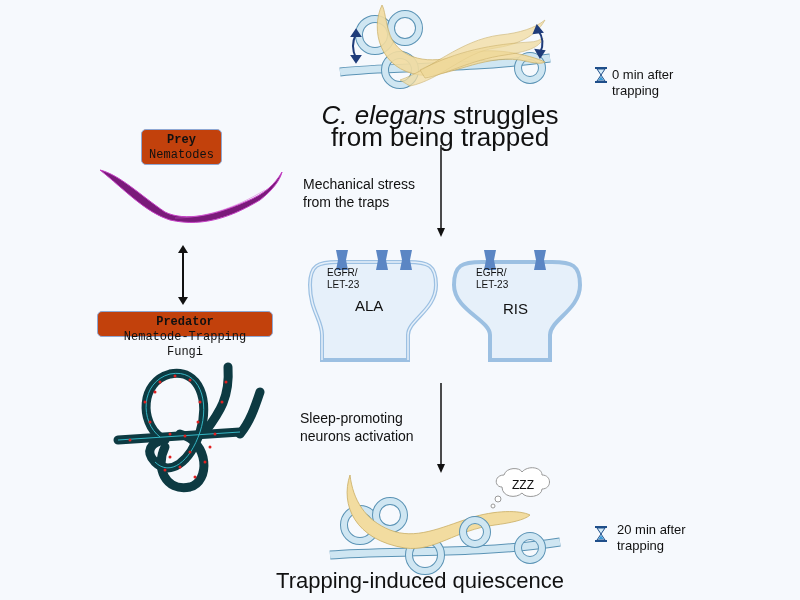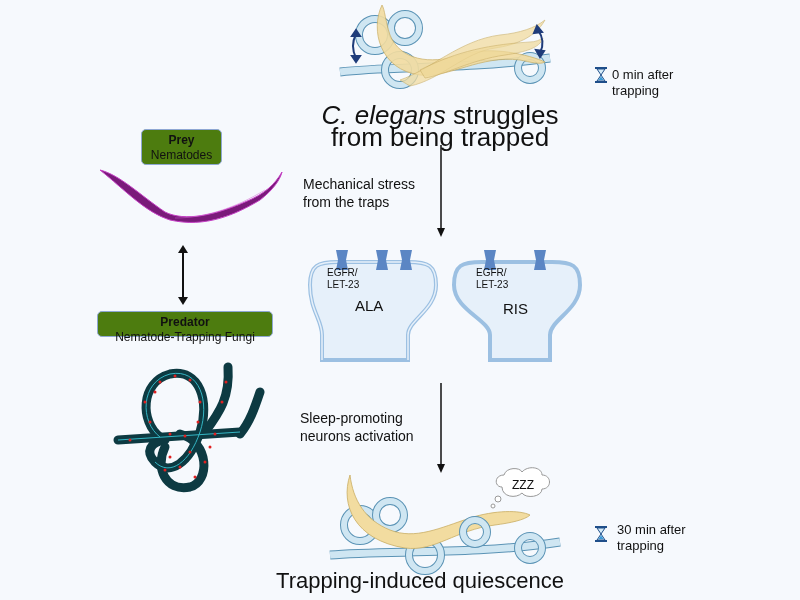--- a/index.html
+++ b/index.html
@@ -1,17 +1,17 @@
 <!DOCTYPE html>
 <html><head>
 <meta charset="utf-8">
 <style>
   html,body{margin:0;padding:0;}
   body{width:800px;height:600px;background:#f6f9fd;position:relative;overflow:hidden;font-family:"Liberation Sans",sans-serif;color:#111;}
-  .label-box{position:absolute;background:#4d7c0f;border:1.5px solid #8ea7d3;border-radius:5px;text-align:center;font-size:12px;line-height:15px;padding:3px 6px;box-sizing:border-box;}
+  .label-box{position:absolute;background:#c2410c;border:1.5px solid #8ea7d3;border-radius:5px;text-align:center;font-size:12px;line-height:15px;padding:3px 6px;box-sizing:border-box;font-family:Liberation Mono, monospace;}
   .label-box b{display:block;font-weight:bold;}
   .caption{position:absolute;text-align:center;font-size:26px;line-height:22px;color:#111;}
   .side-text{position:absolute;font-size:14px;line-height:18px;color:#111;}
   .time{position:absolute;font-size:13px;line-height:16px;color:#111;}
   .neuron-name{position:absolute;font-size:15px;color:#111;}
   .rec-label{position:absolute;font-size:10px;line-height:12px;color:#111;}
   svg{position:absolute;overflow:visible;}
 </style>
 </head>
 <body>
@@ -198,15 +198,15 @@
 
 <div class="caption" style="left:270px;top:570px;width:300px;font-size:22px;">Trapping-induced quiescence</div>
 
 <svg style="left:595px;top:526px;" width="12" height="16" viewBox="0 0 12 16">
   <rect x="0" y="0" width="12" height="2" fill="#1f4f8a"></rect>
   <rect x="0" y="14" width="12" height="2" fill="#1f4f8a"></rect>
   <path d="M2 2 L10 2 L6 8 L10 14 L2 14 L6 8Z" fill="#d7ecf8" stroke="#1f4f8a" stroke-width="1"></path>
   <path d="M3.5 13 L8.5 13 L6 9.5Z" fill="#3a9ad9"></path>
 </svg>
 <div class="time" style="left:617px;top:522px;">
-  <span>30 min after</span><br>
+  <span>20 min after</span><br>
   <span>trapping</span>
 </div>
 
 </body></html>

